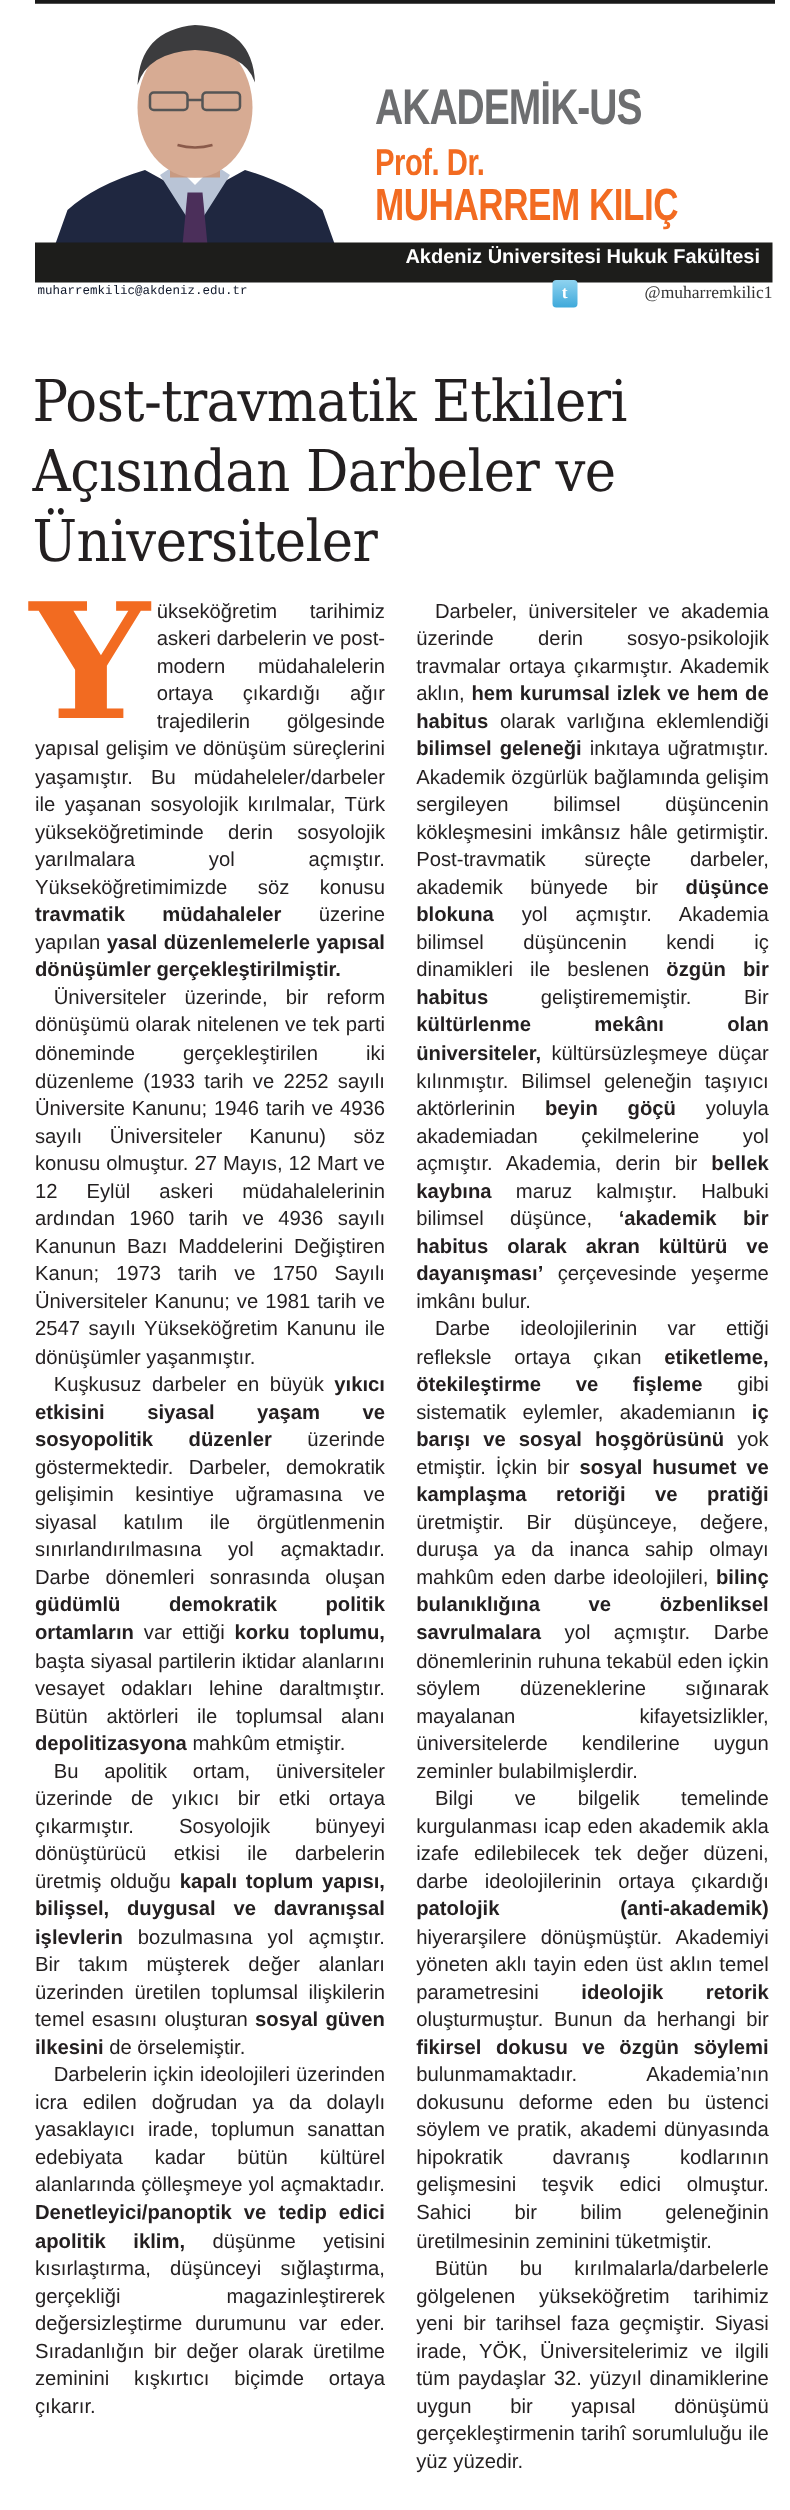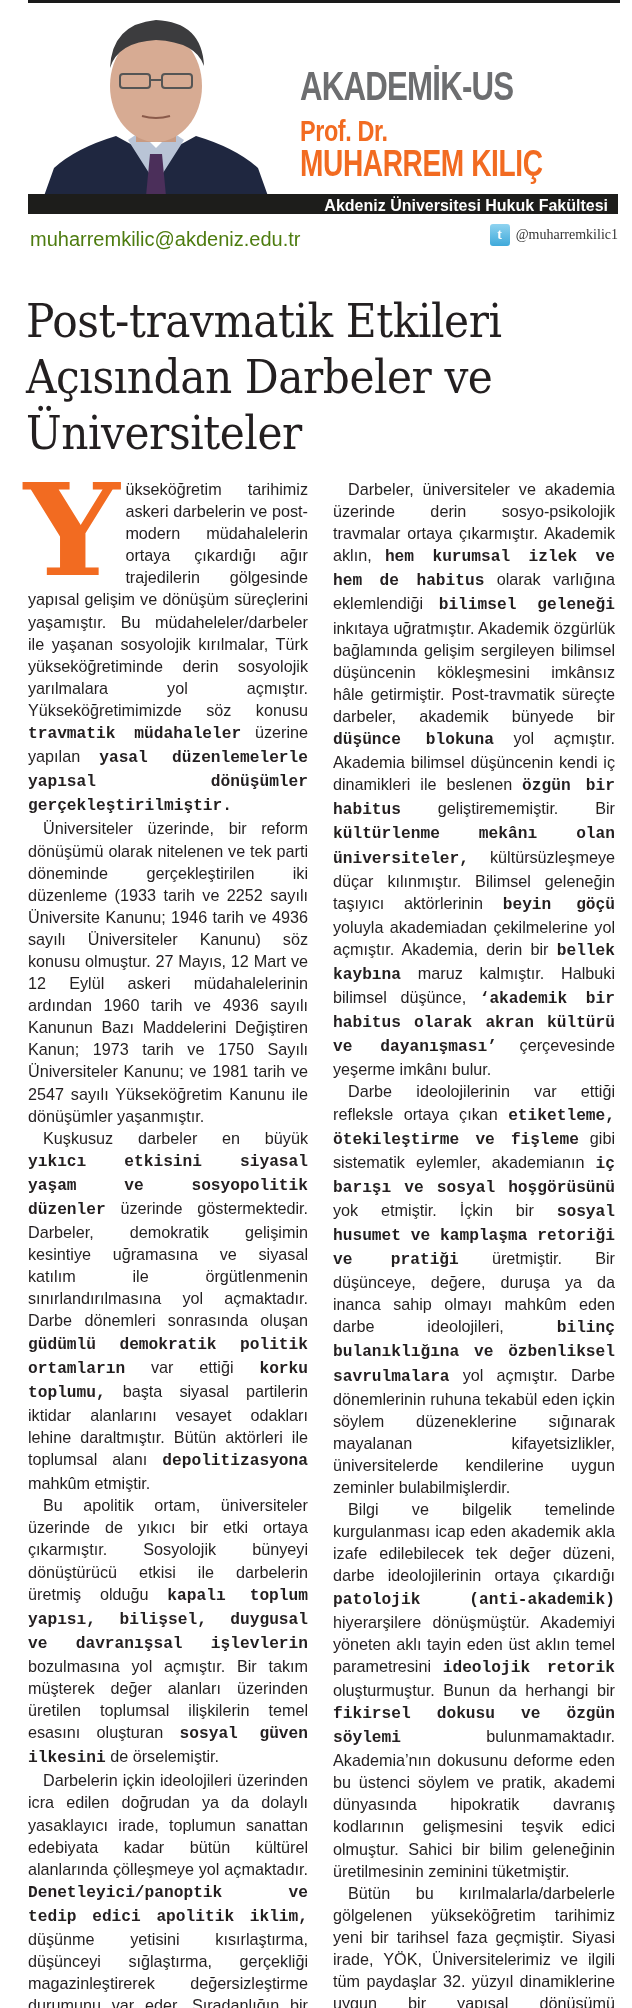--- a/index.html
+++ b/index.html
@@ -2,33 +2,33 @@
 <html><head>
 <meta charset="utf-8">
 <style>
   html, body { margin: 0; padding: 0; background: #ffffff; }
   body { width: 632px; height: 2008px; position: relative; overflow: hidden; font-family: "Liberation Sans", sans-serif; color: #231f20; }
   .top-rule { position: absolute; left: 28px; right: 12px; top: 0; height: 3px; background: #1a1a1a; }
   .photo { position: absolute; left: 36px; top: 8px; width: 240px; height: 188px; }
   .brand { position: absolute; left: 300px; top: 66px; font-family: "Liberation Sans", sans-serif; font-weight: 700; font-size: 40px; color: #6d6e70; letter-spacing: -1px; transform: scaleX(0.78); transform-origin: left top; line-height: 1; white-space: nowrap; }
   .author-title { position: absolute; left: 300px; top: 116px; font-weight: 700; color: #f26b21; font-size: 30px; line-height: 30px; transform: scaleX(0.78); transform-origin: left top; white-space: nowrap; letter-spacing: -0.5px; }
   .author-name { position: absolute; left: 300px; top: 146px; font-weight: 700; color: #f26b21; font-size: 36px; line-height: 36px; transform: scaleX(0.78); transform-origin: left top; white-space: nowrap; letter-spacing: -0.5px; }
-  .affil-bar { position: absolute; left: 28px; right: 14px; top: 194px; height: 20px; background: #1d1d1b; }
+  .affil-bar { position: absolute; left: 28px; right: 14px; top: 194px; height: 32px; background: #1d1d1b; }
   .affil-text { position: absolute; right: 10px; top: 3px; color: #ffffff; font-weight: 700; font-size: 16px; line-height: 18px; white-space: nowrap; }
-  .email { position: absolute; left: 30px; top: 228px; font-family: Liberation Sans, sans-serif; font-size: 20px; color: #4d7c0f; }
+  .email { position: absolute; left: 30px; top: 228px; font-family: Liberation Mono, monospace; font-size: 10px; color: #0f172a; }
   .twitter { position: absolute; right: 14px; top: 224px; display: flex; align-items: center; gap: 6px; }
   .tw-icon { width: 20px; height: 22px; border-radius: 3px; background: linear-gradient(#8fd3f0, #3fa9da); color: #fff; font-weight: 700; font-size: 14px; display: flex; align-items: center; justify-content: center; font-family: "Liberation Serif", serif; }
-  .tw-handle { font-family: "Liberation Serif", serif; font-size: 14px; color: #333; }
+  .tw-handle { font-family: "Liberation Serif", serif; font-size: 14px; color: #333; margin-left: 48px; }
   .headline { position: absolute; left: 26px; top: 262px; width: 600px; font-family: "DejaVu Serif", serif; font-size: 46px; line-height: 56px; color: #231f20; letter-spacing: -0.5px; font-weight: 400; transform: scaleX(0.92); transform-origin: left top; }
   .col { position: absolute; top: 478px; width: 280px; font-size: 16.2px; line-height: 22.1px; text-align: justify; color: #231f20; hyphens: manual; }
   .col-left { left: 28px; }
   .col-right { left: 333px; width: 282px; }
   .col p { margin: 0; text-indent: 15px; }
   .col p.first { text-indent: 0; }
-  .col b { font-weight: 700; font-family: Liberation Mono, monospace; }
+  .col b { font-weight: 700; }
   .dropcap { float: left; font-family: "DejaVu Serif", serif; font-weight: 700; color: #f26b21; font-size: 128px; line-height: 100px; margin: 2px 8px 0 -2px; height: 104px; transform: scaleX(1.05); }
 </style>
 </head>
 <body>
 
 <div class="top-rule"></div>
 
 <div class="photo">
   <svg width="240" height="188" viewBox="0 0 240 188">
 

